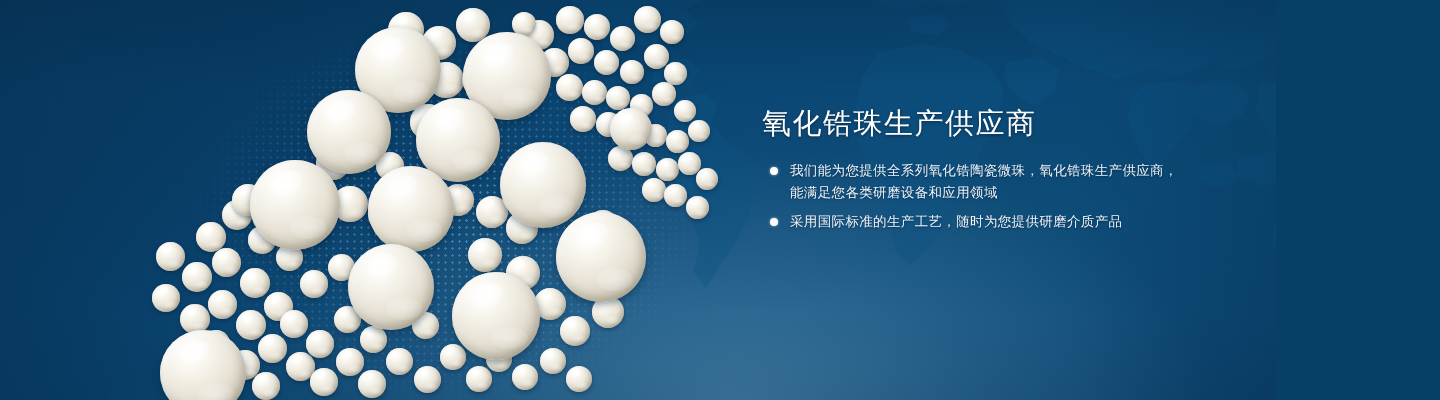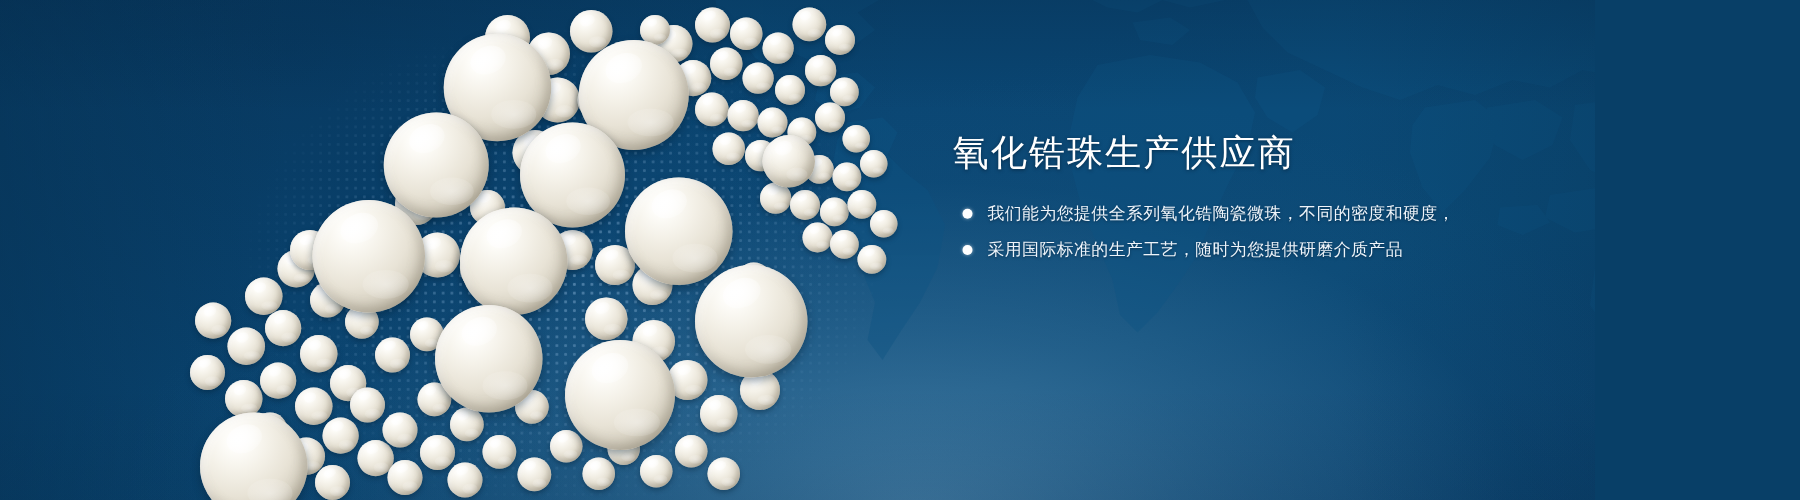--- a/index.html
+++ b/index.html
@@ -285,21 +285,22 @@
     <div class="bead" style="left:610px;top:108px;width:42px;height:42px;"></div>
   </div>
 
   <div id="copy">
     <div id="title">氧化锆珠生产供应商</div>
 
     <div id="bullets">
 
       <div class="bullet">
         <span class="dot"></span>
-        <span class="bline">我们能为您提供全系列氧化锆陶瓷微珠，不同的密度和硬度，</span>
+        <span class="bline">我们能为您提供全系列氧化锆陶瓷微珠，氧化锆珠生产供应商，</span>
+        <span class="bline">能满足您各类研磨设备和应用领域</span>
       </div>
 
 
       <div class="bullet">
         <span class="dot"></span>
         <span class="bline">采用国际标准的生产工艺，随时为您提供研磨介质产品</span>
       </div>
 
     </div>
   </div>

